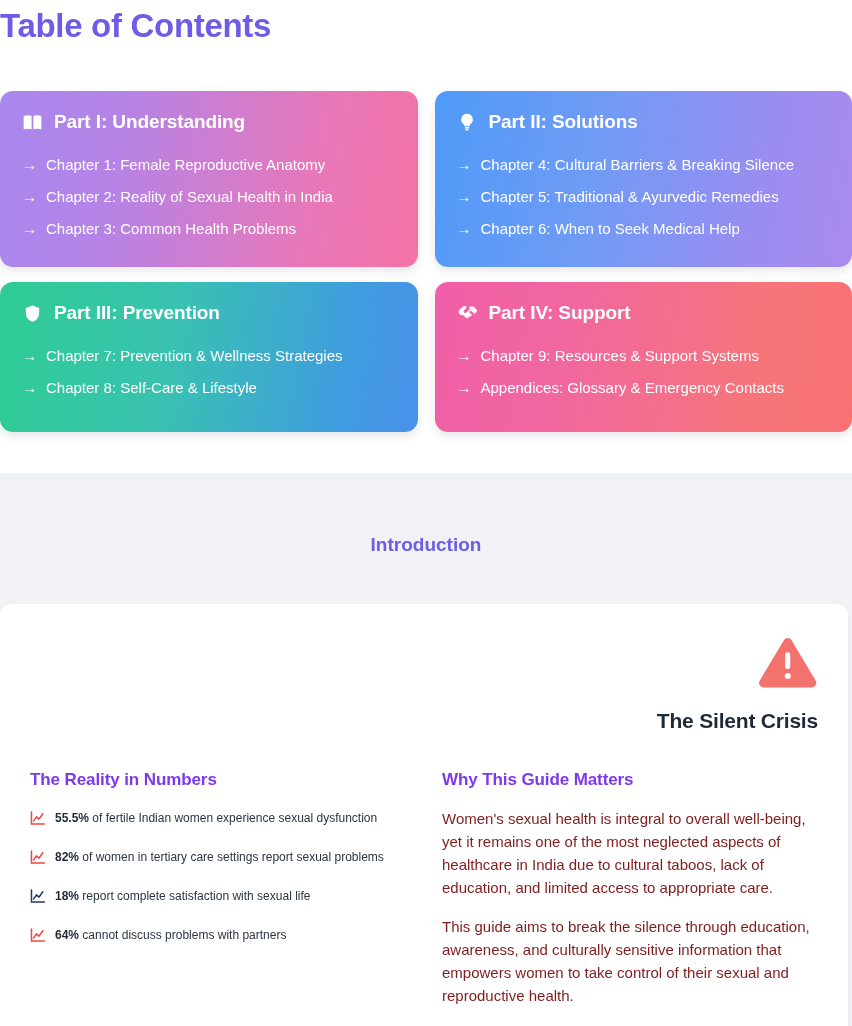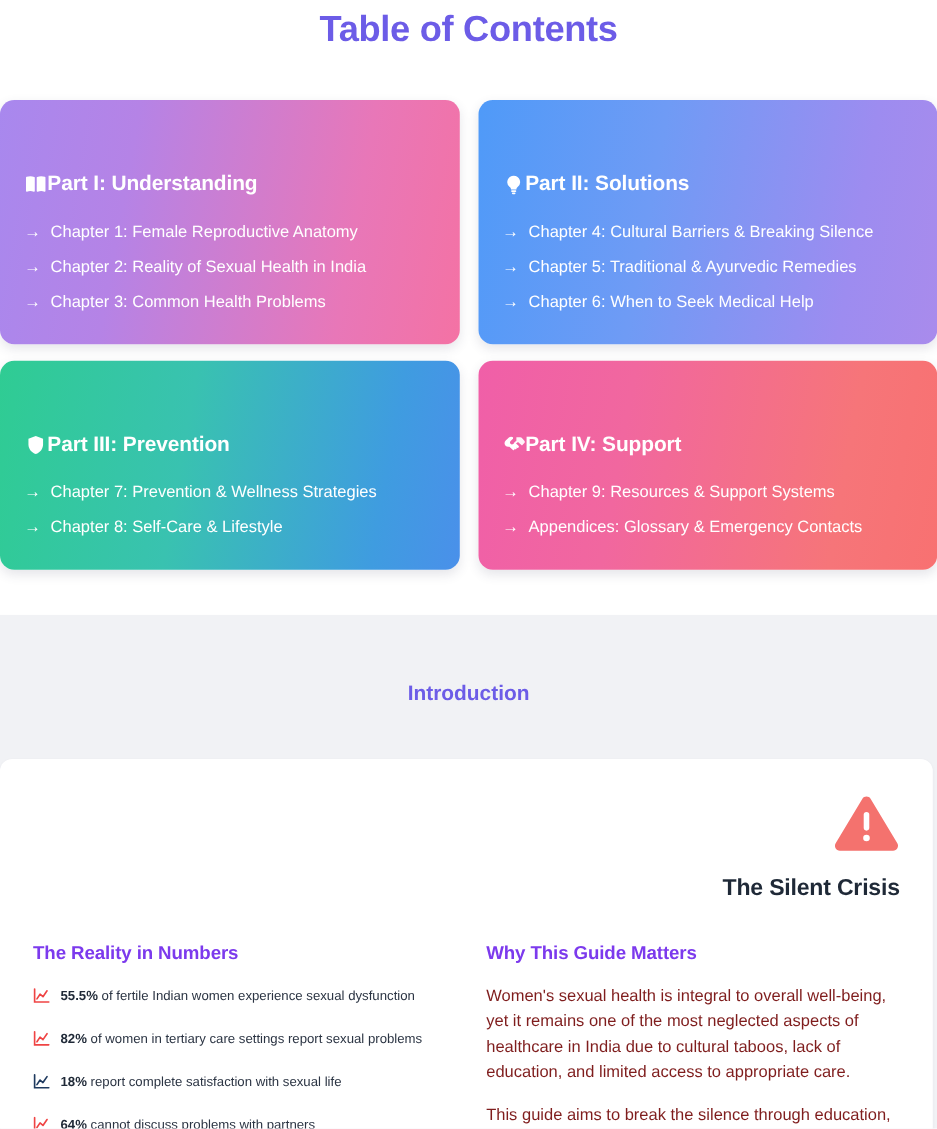--- a/index.html
+++ b/index.html
@@ -20,21 +20,21 @@
     background: #ffffff;
   }
 
   
   .toc-section {
     padding: 0 0 0 0;
     background: #ffffff;
   }
 
   .toc-title {
-    text-align: center;
+    text-align: left;
     font-size: 33px;
     font-weight: bold;
     color: #6c5ce7;
     letter-spacing: -0.3px;
     padding-top: 4px;
     line-height: 44px;
   }
 
   .toc-grid {
     display: grid;
@@ -51,26 +51,26 @@
     box-shadow: 0 4px 10px rgba(60,60,90,0.13);
     min-height: 150px;
   }
   .toc-card.c1 { background: linear-gradient(100deg, #a888ee 0%, #b583e6 28%, #e877b8 75%, #f472a4 100%); }
   .toc-card.c2 { background: linear-gradient(100deg, #4f9af8 0%, #6f9bf5 38%, #9d8cf0 80%, #a98bec 100%); }
   .toc-card.c3 { background: linear-gradient(100deg, #2fcc93 0%, #39c2b0 40%, #3f9ce0 82%, #4a90ea 100%); }
   .toc-card.c4 { background: linear-gradient(100deg, #f05fa8 0%, #f1679f 32%, #f67579 78%, #f87171 100%); }
 
   .toc-card-head {
     display: flex;
-    gap: 0;
+    align-items: center;
+    gap: 11px;
     font-size: 19px;
     font-weight: bold;
     letter-spacing: -0.1px;
     margin-bottom: 16px;
-    margin-top: 46px;
   }
 
   .toc-icon {
     display: inline-flex;
     align-items: center;
     justify-content: center;
     width: 21px;
     height: 21px;
     flex: none;
   }

